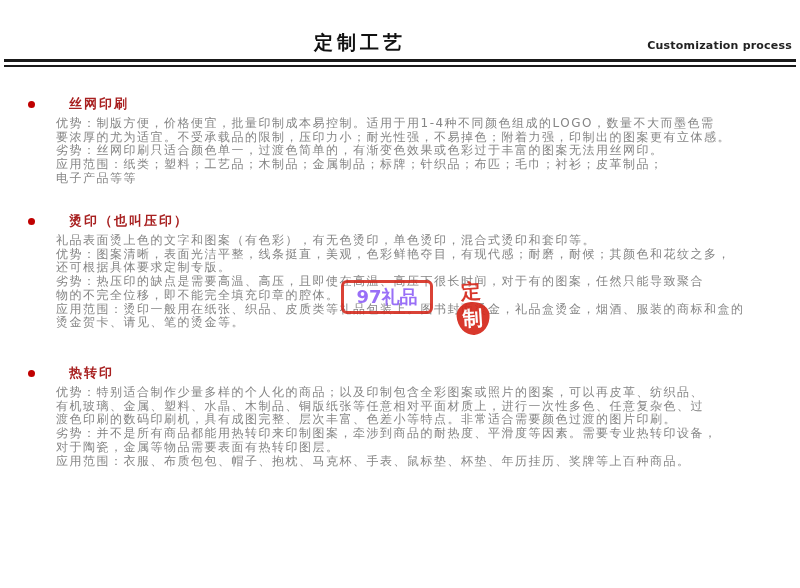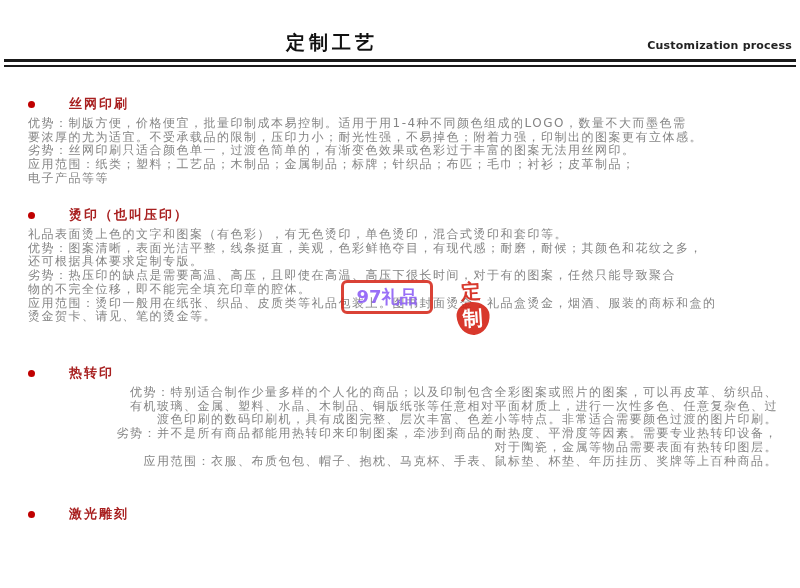--- a/index.html
+++ b/index.html
@@ -3,43 +3,43 @@
 <meta charset="utf-8">
 <style>
   html,body{margin:0;padding:0;}
   body{
     width:800px;height:588px;position:relative;background:#ffffff;overflow:hidden;
     font-family:"DejaVu Sans","Liberation Sans",sans-serif;
   }
   
   .page-title{
     position:absolute;top:30px;left:0;width:664px;text-align:center;
-    font-size:19px;font-weight:bold;color:#111;letter-spacing:4px;
+    font-size:19px;font-weight:bold;color:#111;letter-spacing:4px;padding-left:28px;
   }
   .page-subtitle{
     position:absolute;top:39px;right:8px;
     font-size:11px;font-weight:bold;color:#222;letter-spacing:0.2px;
   }
   .header-rule{
     position:absolute;top:59px;left:4px;right:4px;height:3px;
     border-top:3px solid #1a1a1a;border-bottom:2px solid #1a1a1a;
   }
   
   .section{position:absolute;left:28px;right:22px;}
-  .s1{top:97px;} .s2{top:208px;} .s3{top:366px;text-align:right;} .s4{top:507px;}
+  .s1{top:97px;} .s2{top:214px;} .s3{top:366px;} .s4{top:507px;}
   .section-heading{
     display:flex;align-items:center;height:14px;margin-bottom:6px;
     color:#a82020;font-size:13px;font-weight:600;letter-spacing:2px;gap:28px;
   }
   .bullet{
     width:7px;height:7px;border-radius:50%;background:#c00000;
     display:inline-block;margin-right:6px;flex:0 0 auto;
   }
   .section-body{
-    margin-left:0;color:#858585;font-size:12px;line-height:13.7px;
+    margin-left:28px;color:#858585;font-size:12px;line-height:13.7px;
     letter-spacing:1.5px;white-space:pre-line;
   }
   
   .wm-logo{
     position:absolute;left:341px;top:280px;width:86px;height:28px;
     border:3px solid #d5281b;border-radius:6px;
     display:flex;align-items:center;justify-content:center;
     font-size:18px;font-weight:bold;color:#8b5cf6;letter-spacing:0;
     opacity:0.88;z-index:5;white-space:nowrap;
   }
@@ -96,23 +96,19 @@
   </div>
   <div class="section-body">优势：特别适合制作少量多样的个人化的商品；以及印制包含全彩图案或照片的图案，可以再皮革、纺织品、
 有机玻璃、金属、塑料、水晶、木制品、铜版纸张等任意相对平面材质上，进行一次性多色、任意复杂色、过
 渡色印刷的数码印刷机，具有成图完整、层次丰富、色差小等特点。非常适合需要颜色过渡的图片印刷。
 劣势：并不是所有商品都能用热转印来印制图案，牵涉到商品的耐热度、平滑度等因素。需要专业热转印设备，
 对于陶瓷，金属等物品需要表面有热转印图层。
 应用范围：衣服、布质包包、帽子、抱枕、马克杯、手表、鼠标垫、杯垫、年历挂历、奖牌等上百种商品。</div>
 </div>
 
 <div class="section s4">
-  <div class="section-heading">
-    <span class="bullet"></span>
-    <span>激光雕刻</span>
-  </div>
 </div>
 
 <div class="wm-logo">97礼品</div>
 <div class="wm-seal">
   <span class="wm-seal-top">定</span>
   <span class="wm-seal-bottom">制</span>
 </div>
 
 </body></html>

